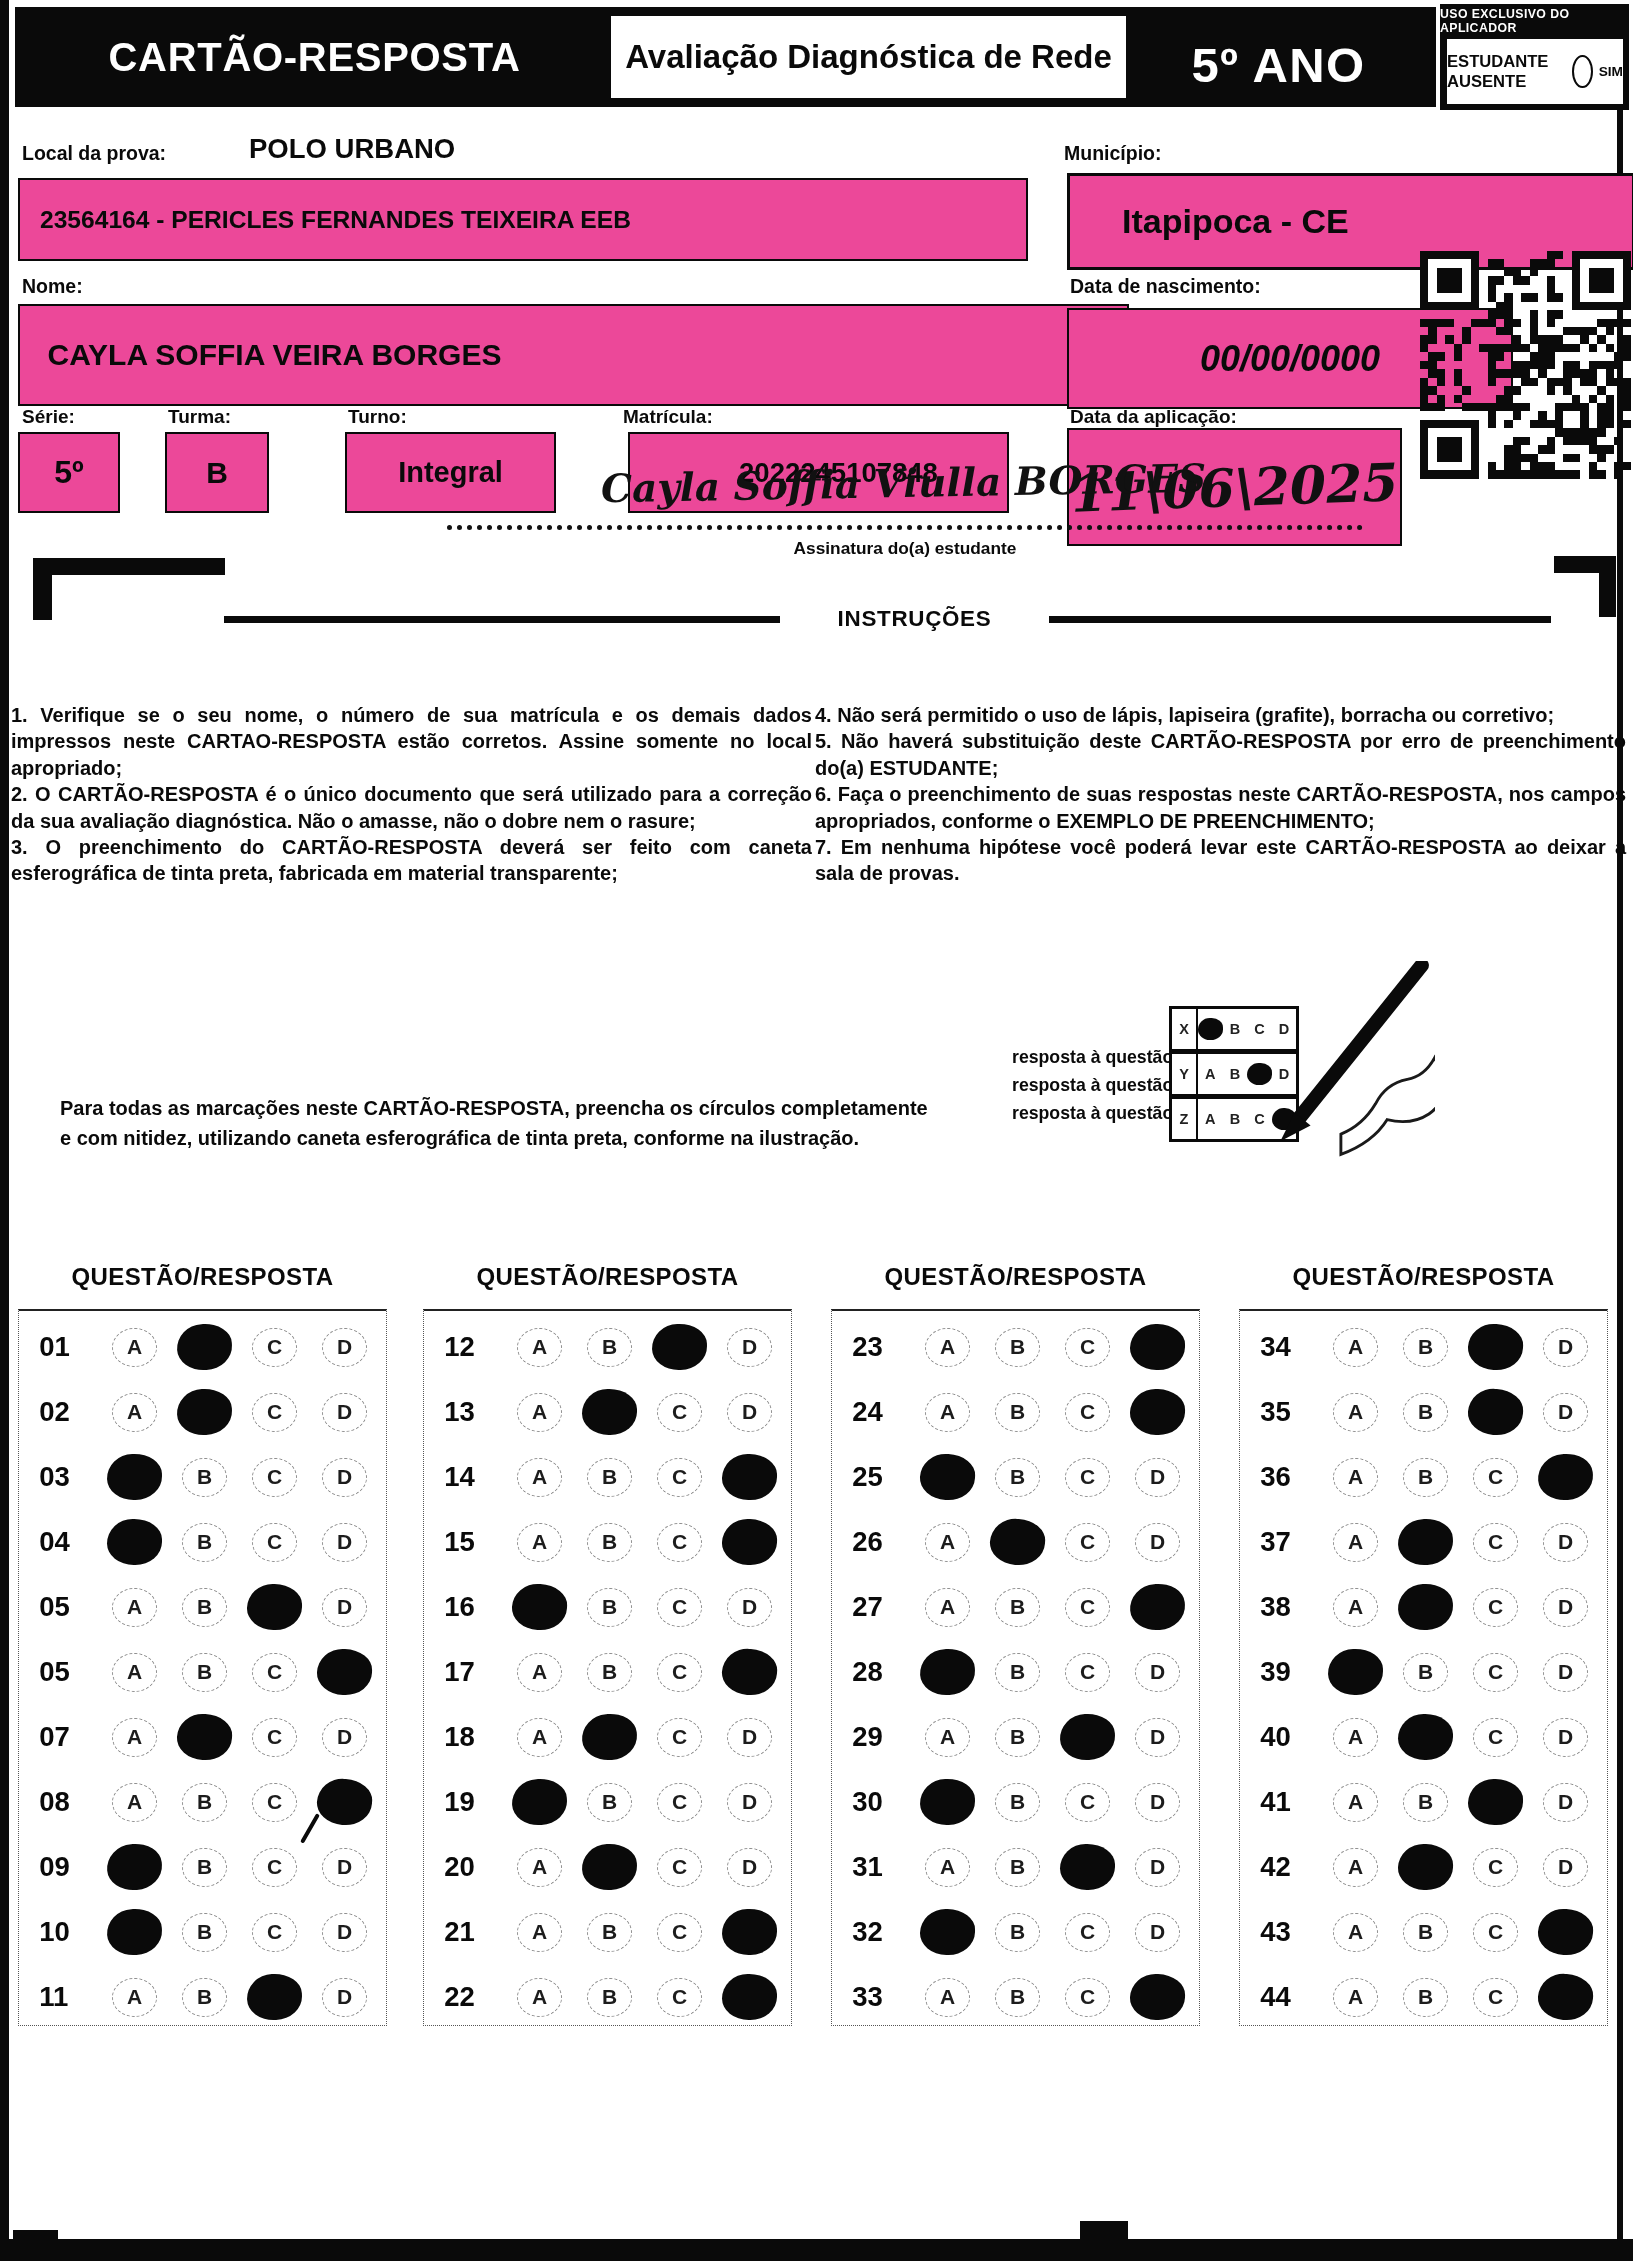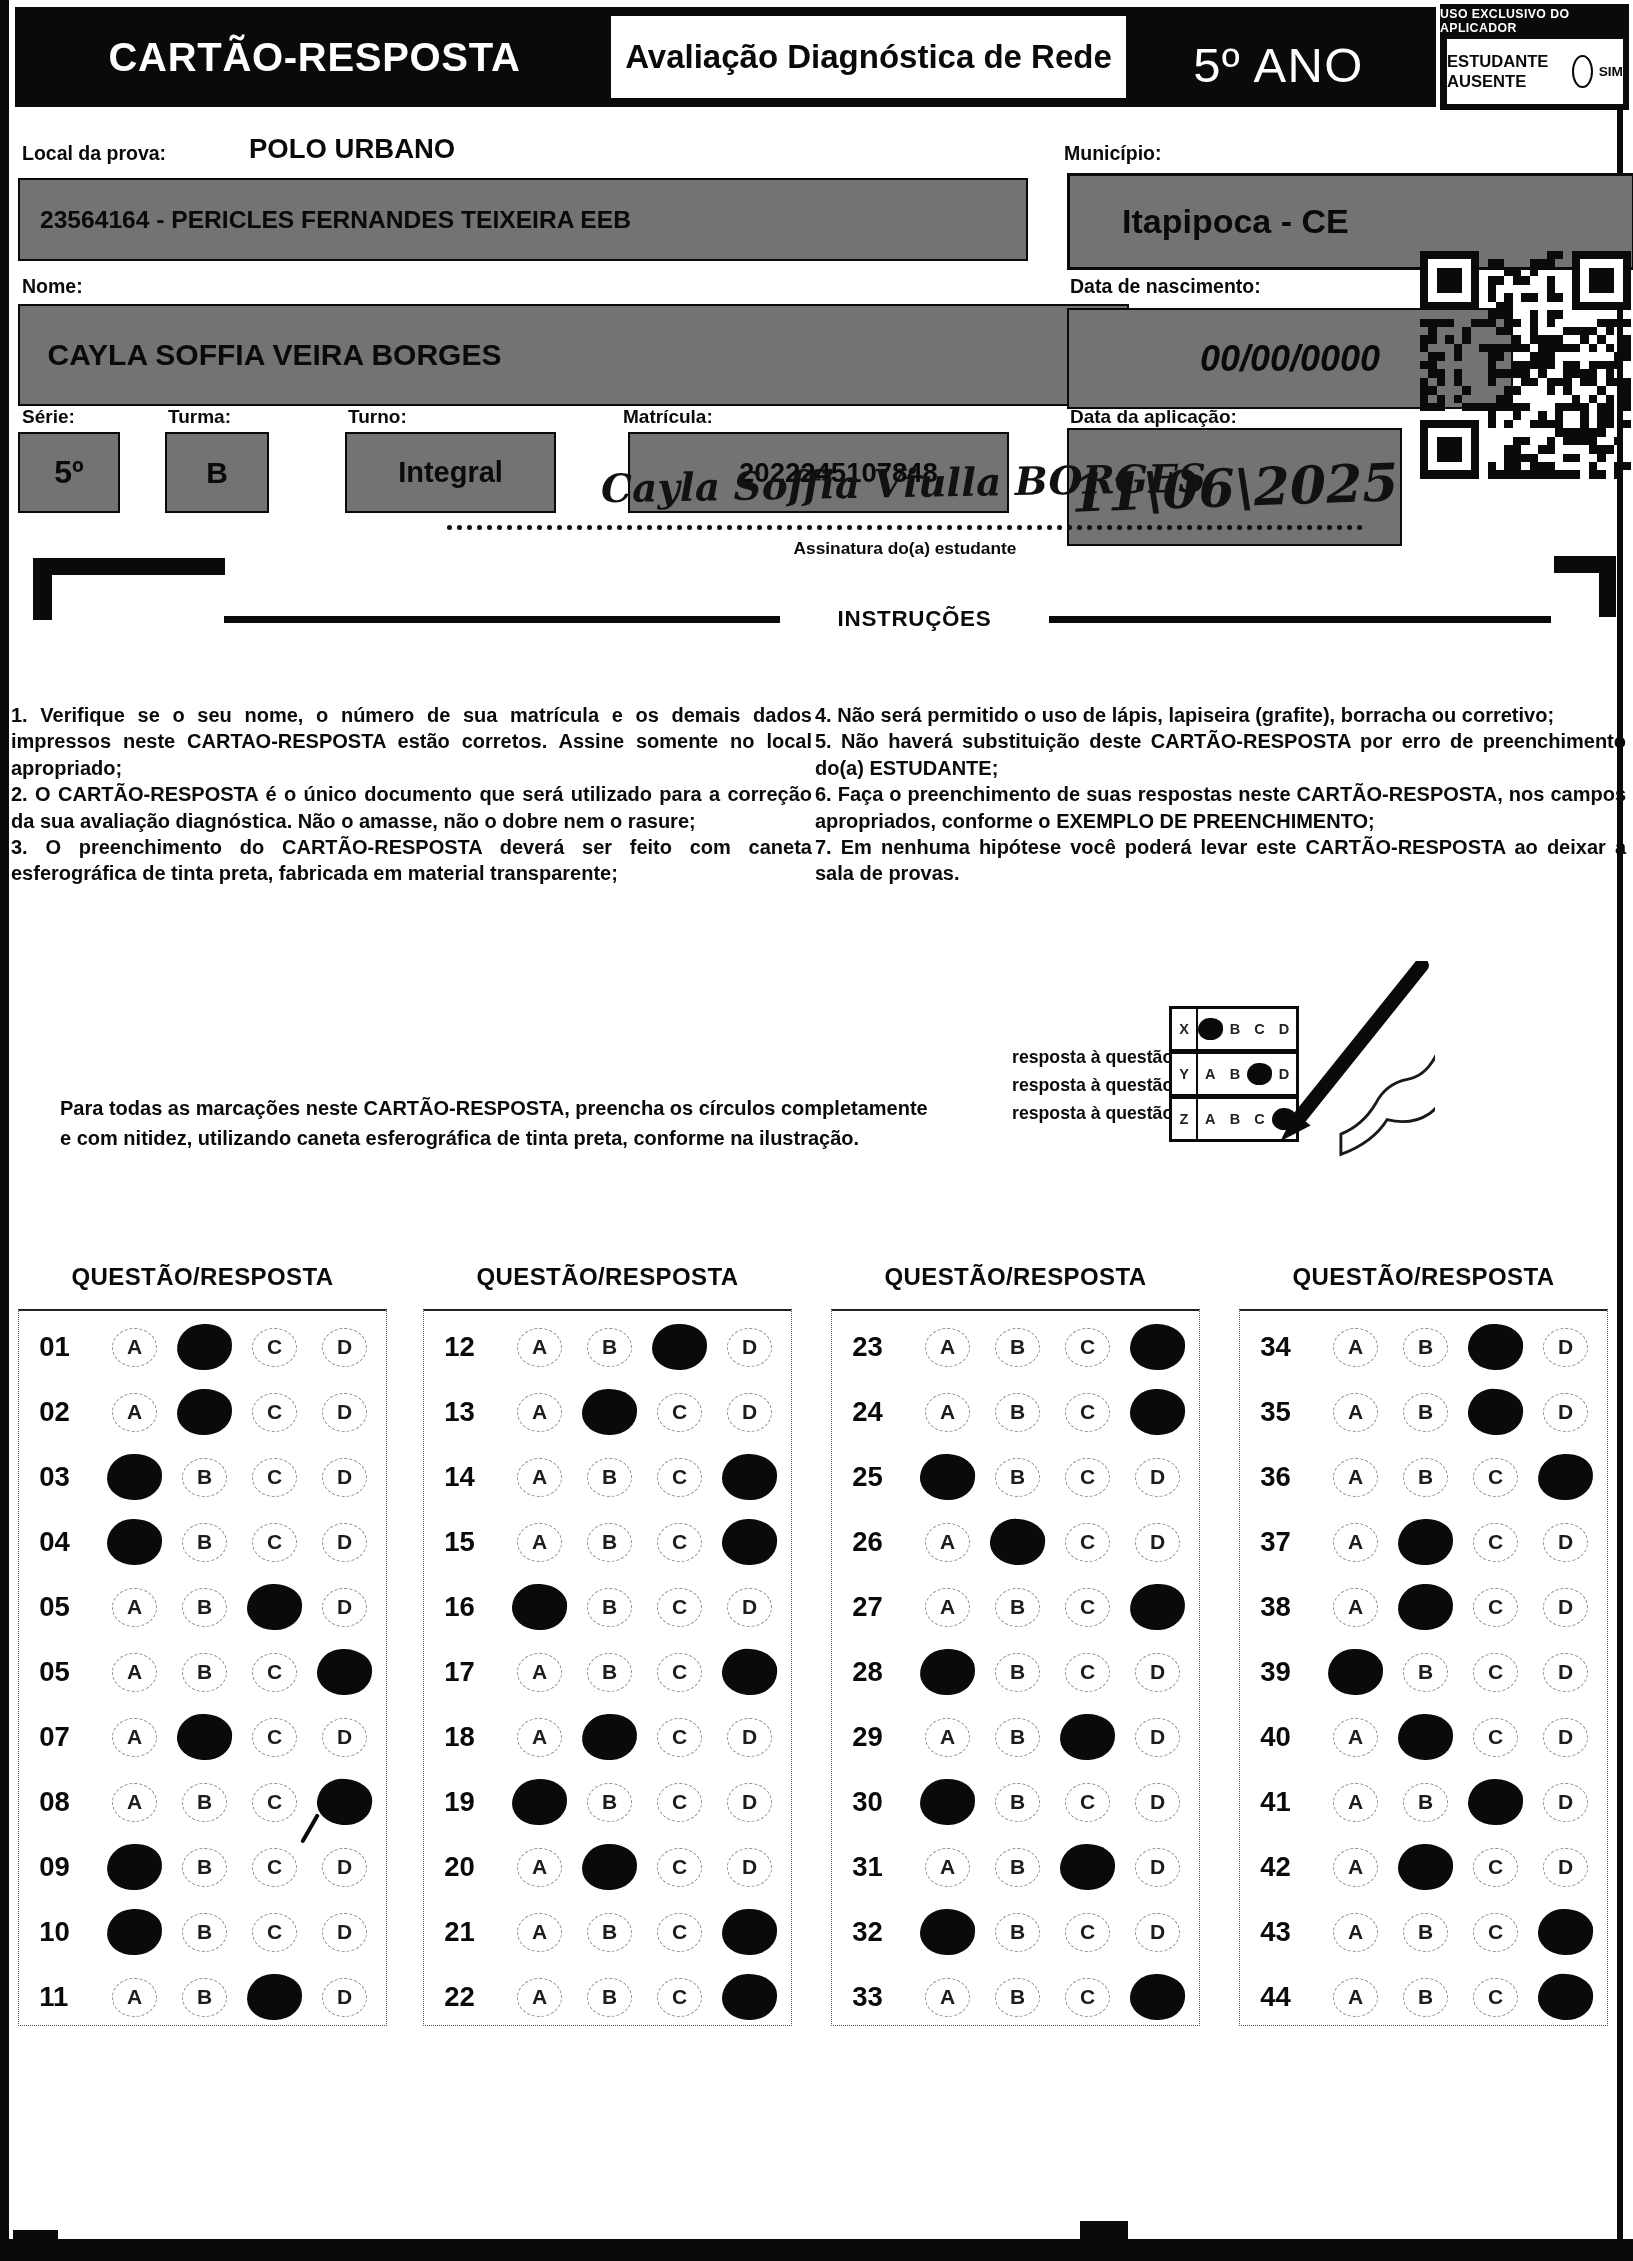--- a/index.html
+++ b/index.html
@@ -10,33 +10,33 @@
   }
   .abs{position:absolute;}
   .black{background:#0a0a0a;}
   
   .band{left:14.5px;top:7.2px;width:1421px;height:100px;background:#0a0a0a;}
   .title-cr{left:22px;top:7.2px;width:585px;height:100px;display:flex;align-items:center;justify-content:center;
     color:#fff;font-size:40px;font-weight:800;letter-spacing:0.7px;}
   .title-white{left:611px;top:16px;width:515px;height:82px;background:#fff;display:flex;align-items:center;justify-content:center;
     font-size:33px;font-weight:800;}
   .title-grade{left:1125px;top:7.2px;width:307px;height:116px;display:flex;align-items:center;justify-content:center;
-    color:#fff;font-size:49px;font-weight:400;letter-spacing:1.4px;}
+    color:#fff;font-size:49px;font-weight:700;letter-spacing:1.4px;}
   
   .apl{left:1440px;top:4.3px;width:189px;height:106px;background:#0a0a0a;}
   .apl-head{position:absolute;left:0;top:0;width:100%;height:33px;display:flex;align-items:center;justify-content:center;
     color:#fff;font-size:12.3px;font-weight:700;letter-spacing:0.4px;}
   .apl-body{position:absolute;left:5px;top:33px;width:176px;height:65px;background:#fff;border:2.2px solid #0a0a0a;
     display:flex;align-items:center;justify-content:center;gap:5.8px;}
   .apl-label{font-size:16.6px;font-weight:800;}
   .apl-circle{width:26px;height:29px;border:2.2px solid #0a0a0a;border-radius:50%;}
   .apl-sim{font-size:13.7px;font-weight:800;}
   
   .lbl{font-size:19.5px;font-weight:700;}
-  .valbox{border:2.9px solid #0a0a0a;display:flex;align-items:center;background:#737373;}
+  .valbox{border:2.9px solid #0a0a0a;display:flex;align-items:center;background:#ec4899;}
   .bigval{font-size:24.6px;font-weight:800;}
   
   .hand{font-family:"DejaVu Serif",serif;font-style:italic;font-weight:600;color:#111;}
   .sig-line{border-bottom:5px dotted #111;}
   .sig-label{font-size:17.3px;font-weight:700;text-align:center;}
   
   .divline{height:7.2px;background:#0a0a0a;}
   .instr-title{font-size:22.4px;font-weight:800;text-align:center;letter-spacing:0.7px;}
   .instr-col{font-size:20px;font-weight:700;line-height:1.32;text-align:justify;}
   .instr-col p{margin:0;}

